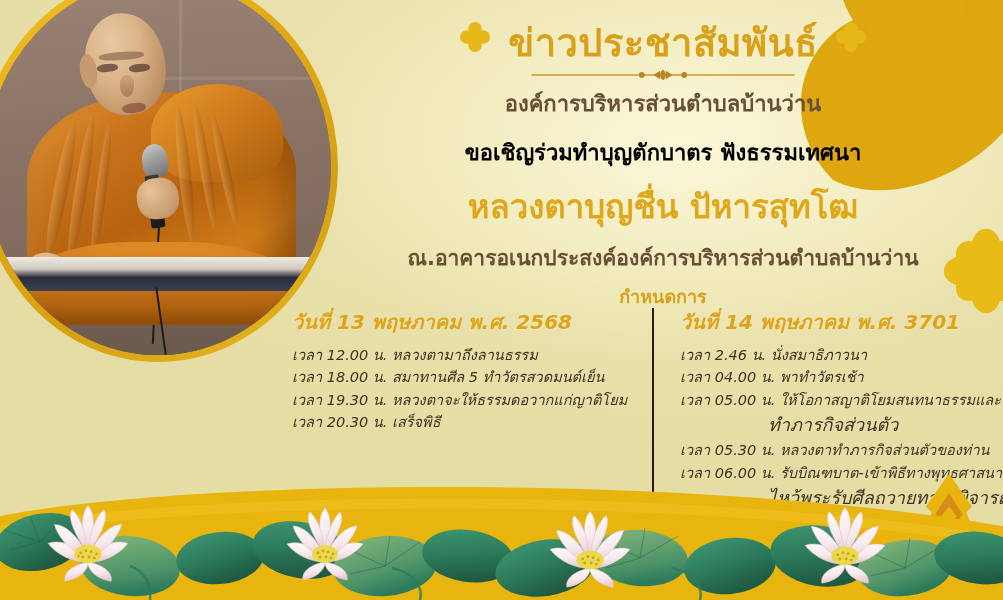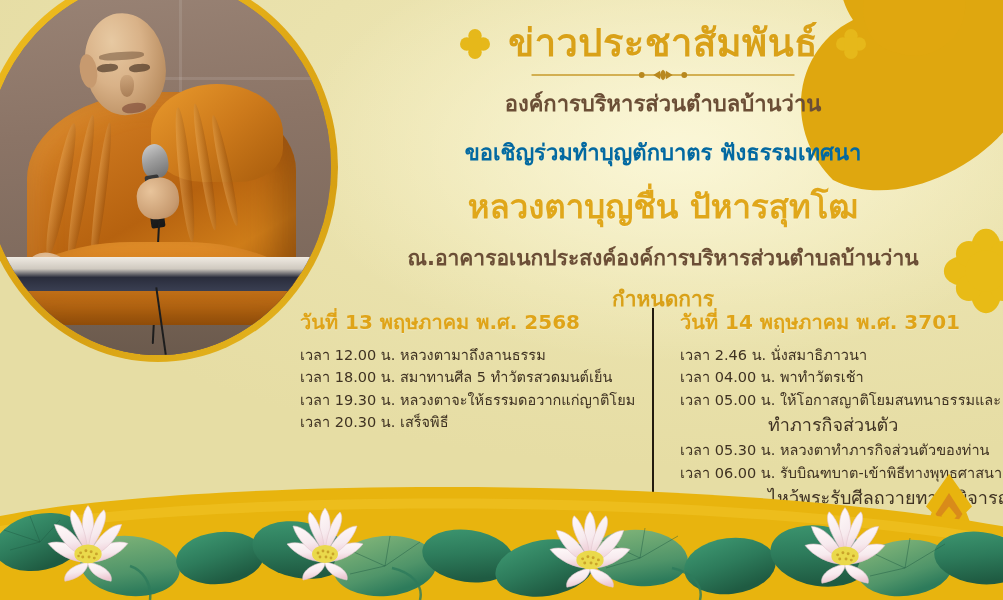--- a/index.html
+++ b/index.html
@@ -202,56 +202,56 @@
     background:#1d1d1d;
     transform:rotate(-8deg);
   }
 
   
   .header{
     position:absolute; left:338px; top:22px; width:650px;
     text-align:center;
   }
   .title-row{
-    display:flex; align-items:center; justify-content:center; gap:18px;
+    display:flex; align-items:flex-start; justify-content:center; gap:18px;
   }
   .quatrefoil{ width:30px; height:30px; flex:0 0 auto; }
   .quatrefoil svg{ width:100%; height:100%; display:block; }
   .main-title{
     font-size:38px; font-weight:bold; letter-spacing:.5px;
     color:#d9a118;
     line-height:1.15;
     text-shadow:0 1px 0 rgba(255,255,255,.35);
   }
   .divider{
     width:290px; height:14px; margin:2px auto 4px;
   }
   .divider svg{ width:100%; height:100%; display:block; }
 
   .sub1{
     font-size:22px; font-weight:bold; color:#6b4e36; margin-top:2px;
   }
   .sub2{
-    font-size:22px; font-weight:bold; color:#0369a1; margin-top:14px;
+    font-size:22px; font-weight:bold; color:#000000; margin-top:14px;
   }
   .monk-name{
     font-size:33px; font-weight:bold; color:#e0a71a; margin-top:10px;
     text-shadow:0 1px 0 rgba(255,255,255,.3);
   }
   .venue{
     font-size:21px; font-weight:bold; color:#6b4e36; margin-top:8px;
   }
   .agenda-word{
-    font-size:21px; font-weight:bold; color:#d9a118; margin-top:8px;
+    font-size:18px; font-weight:bold; color:#d9a118; margin-top:8px;
   }
 
   
   .schedule{
-    position:absolute; left:300px; top:306px; width:700px;
-    display:flex; gap:8px;
+    position:absolute; left:292px; top:306px; width:700px;
+    display:flex; gap:16px;font-style:italic;
   }
   .col{ position:relative; }
   .col-left{ width:350px; padding-right:18px; }
   .col-right{ width:350px; padding-left:22px; }
   .vdivider{
     position:absolute; left:652px; top:308px;
     width:2px; height:188px;
     background:#231b0e;
   }
   .day-head{

